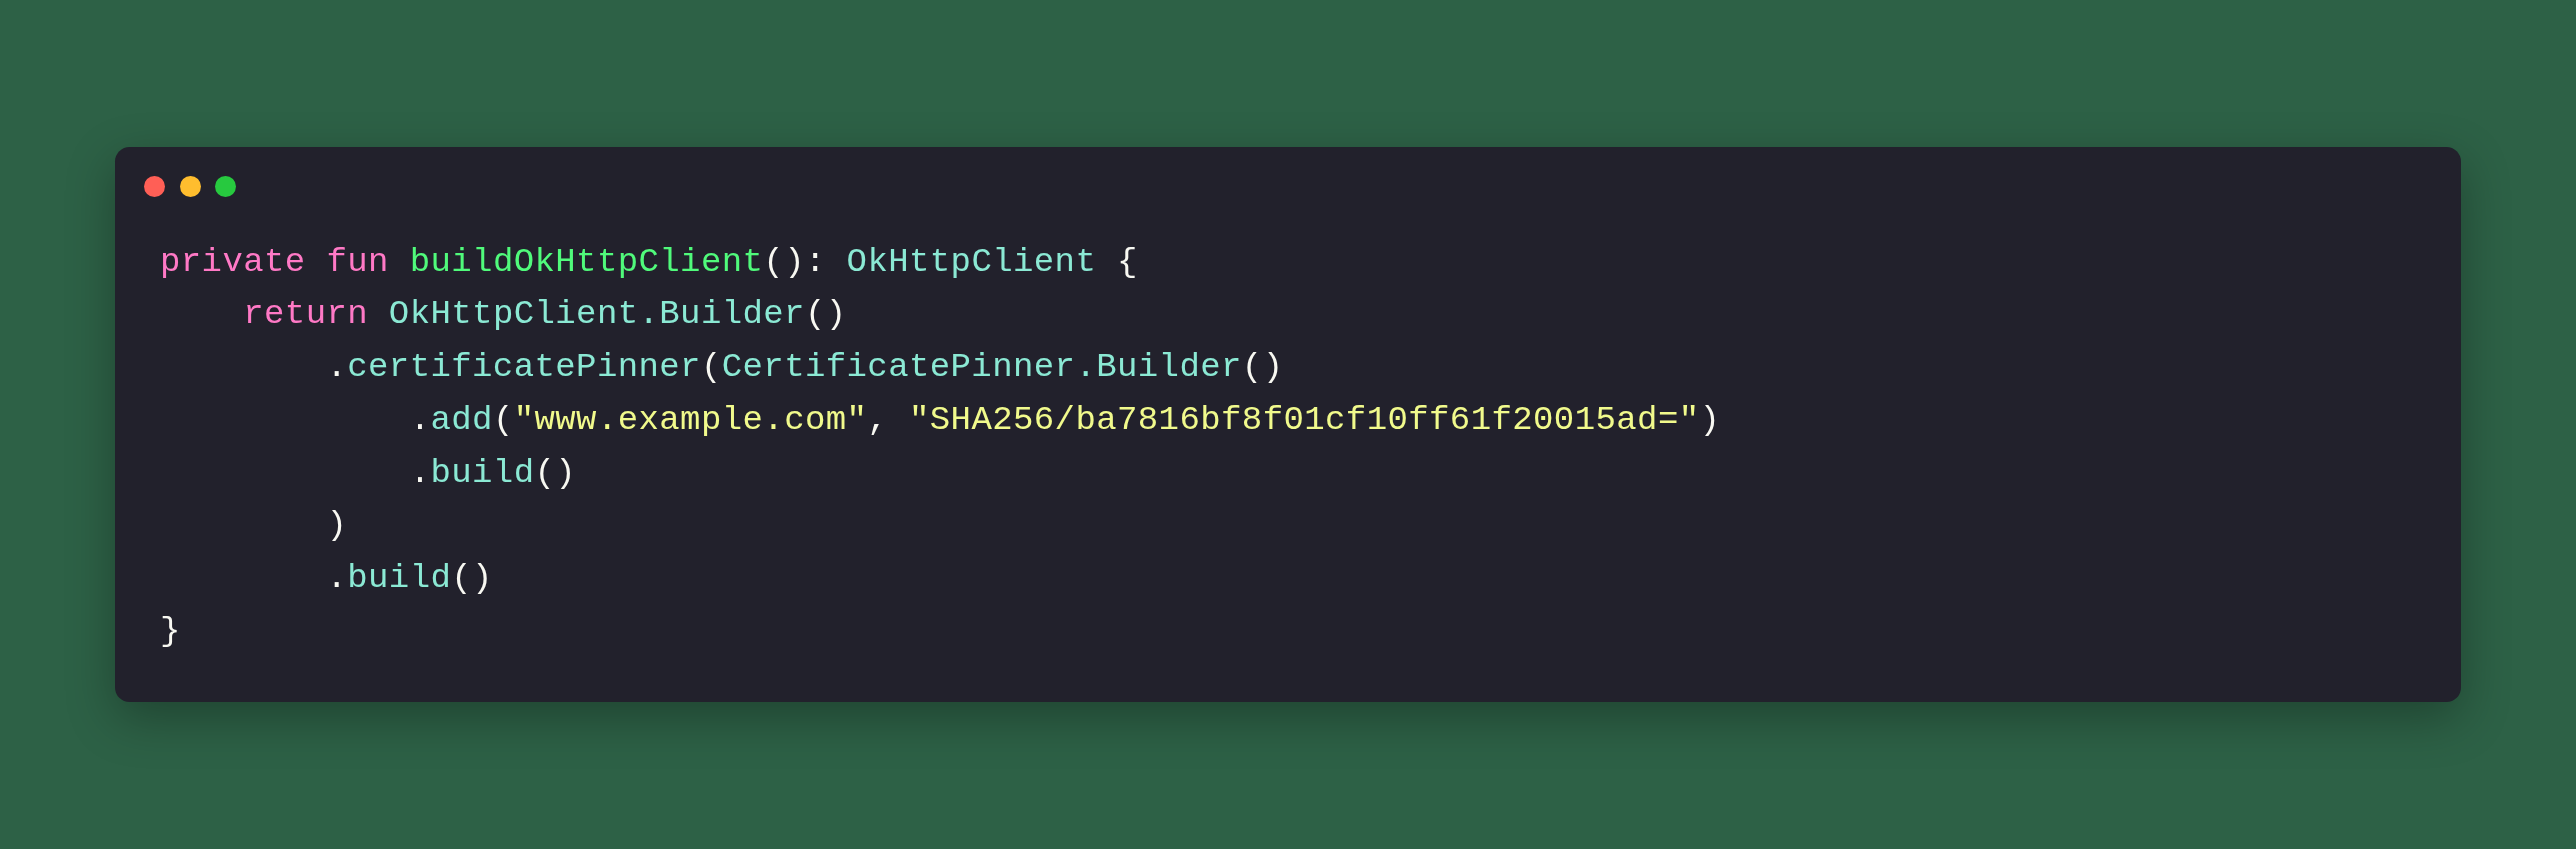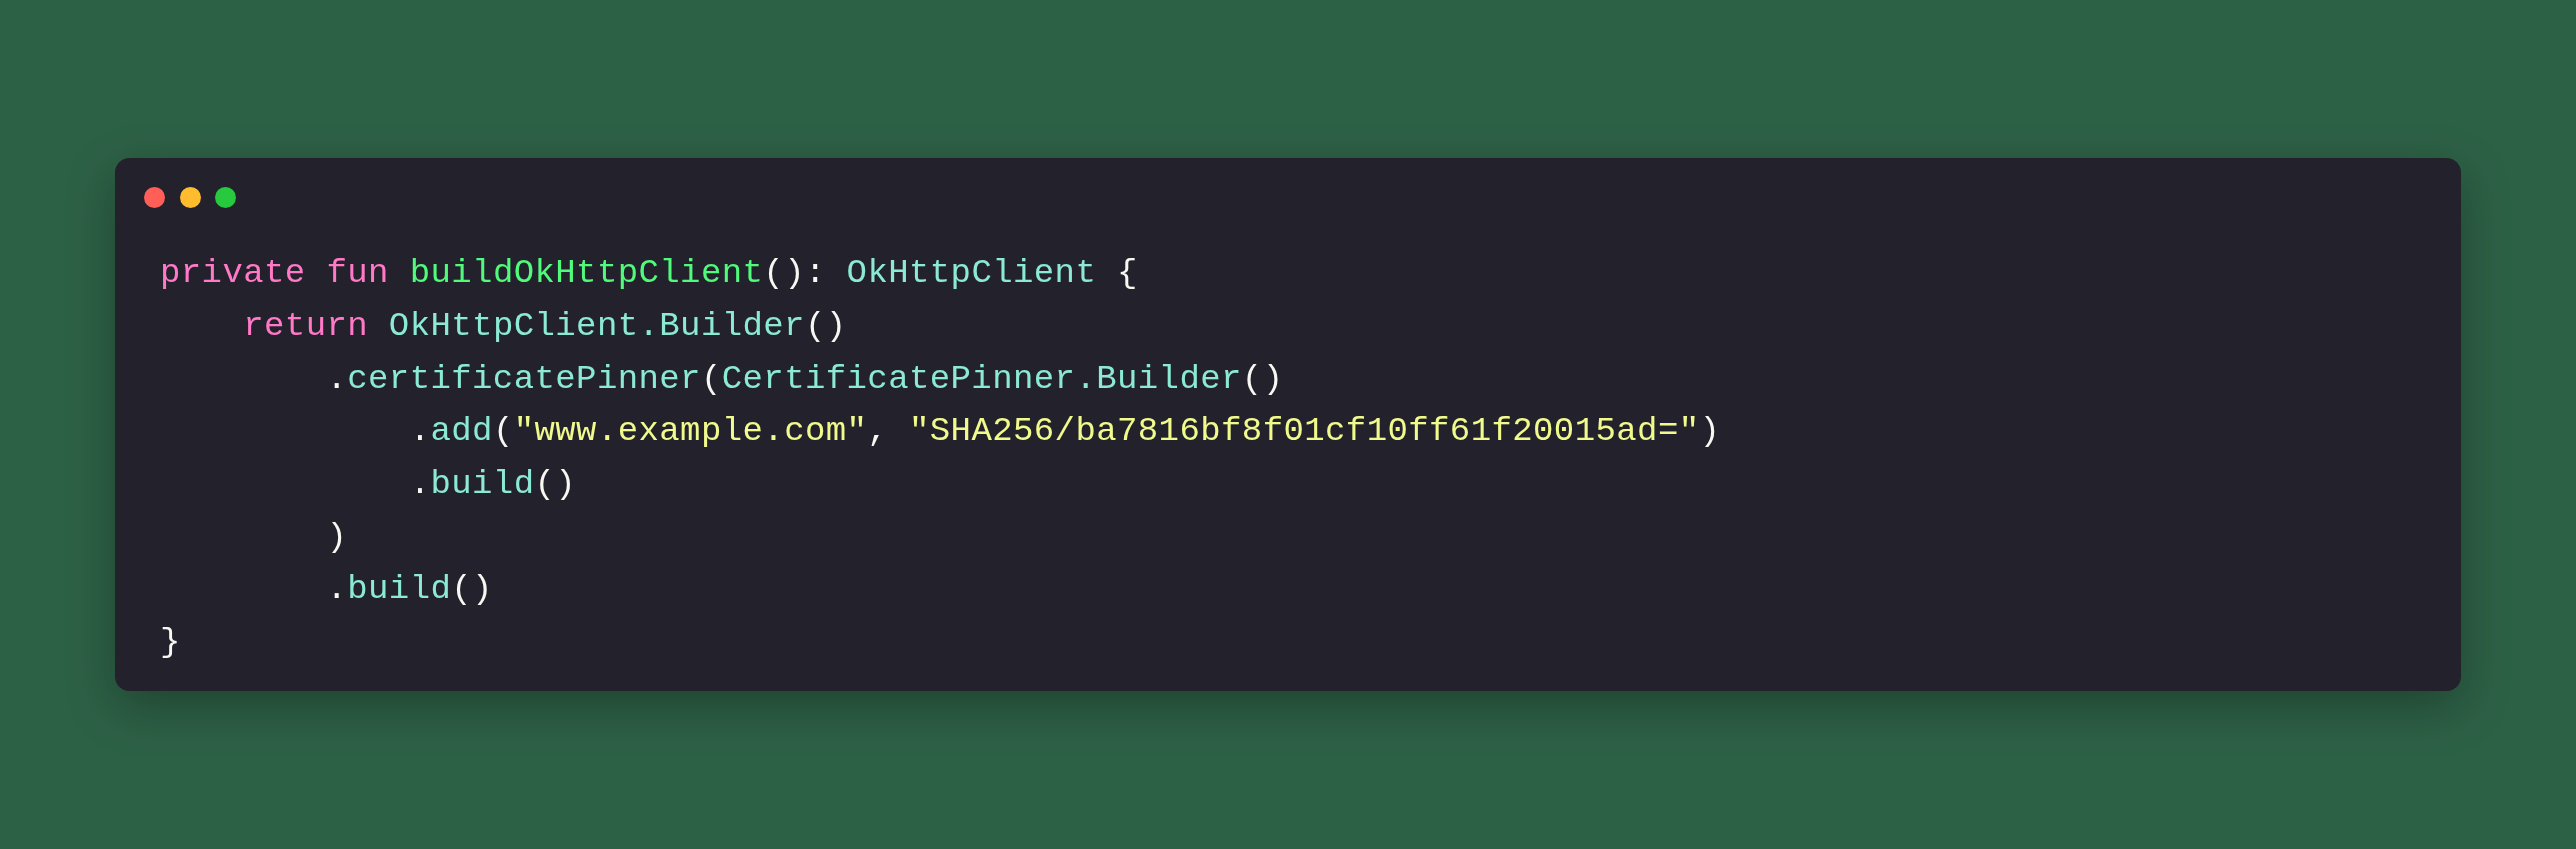--- a/index.html
+++ b/index.html
@@ -12,21 +12,21 @@
       display: flex;
       justify-content: center;
       align-items: center;
       min-height: 849px;
       width: 2576px;
       font-family: 'SF Mono', 'Monaco', 'Menlo', 'Consolas', 'Courier New', monospace;
     }
     .code-window {
       background: #22212c;
       border-radius: 14.6px;
-      padding: 29px 45px 22px 45px;
+      padding: 29px 45px 45px 45px;
       width: 2346px;
       box-shadow: 0 16px 49px rgba(0,0,0,0.3);
     }
     .traffic-lights {
       display: flex;
       gap: 14.6px;
       margin-bottom: 39px;
       margin-left: -16px;
     }
     .traffic-light {

